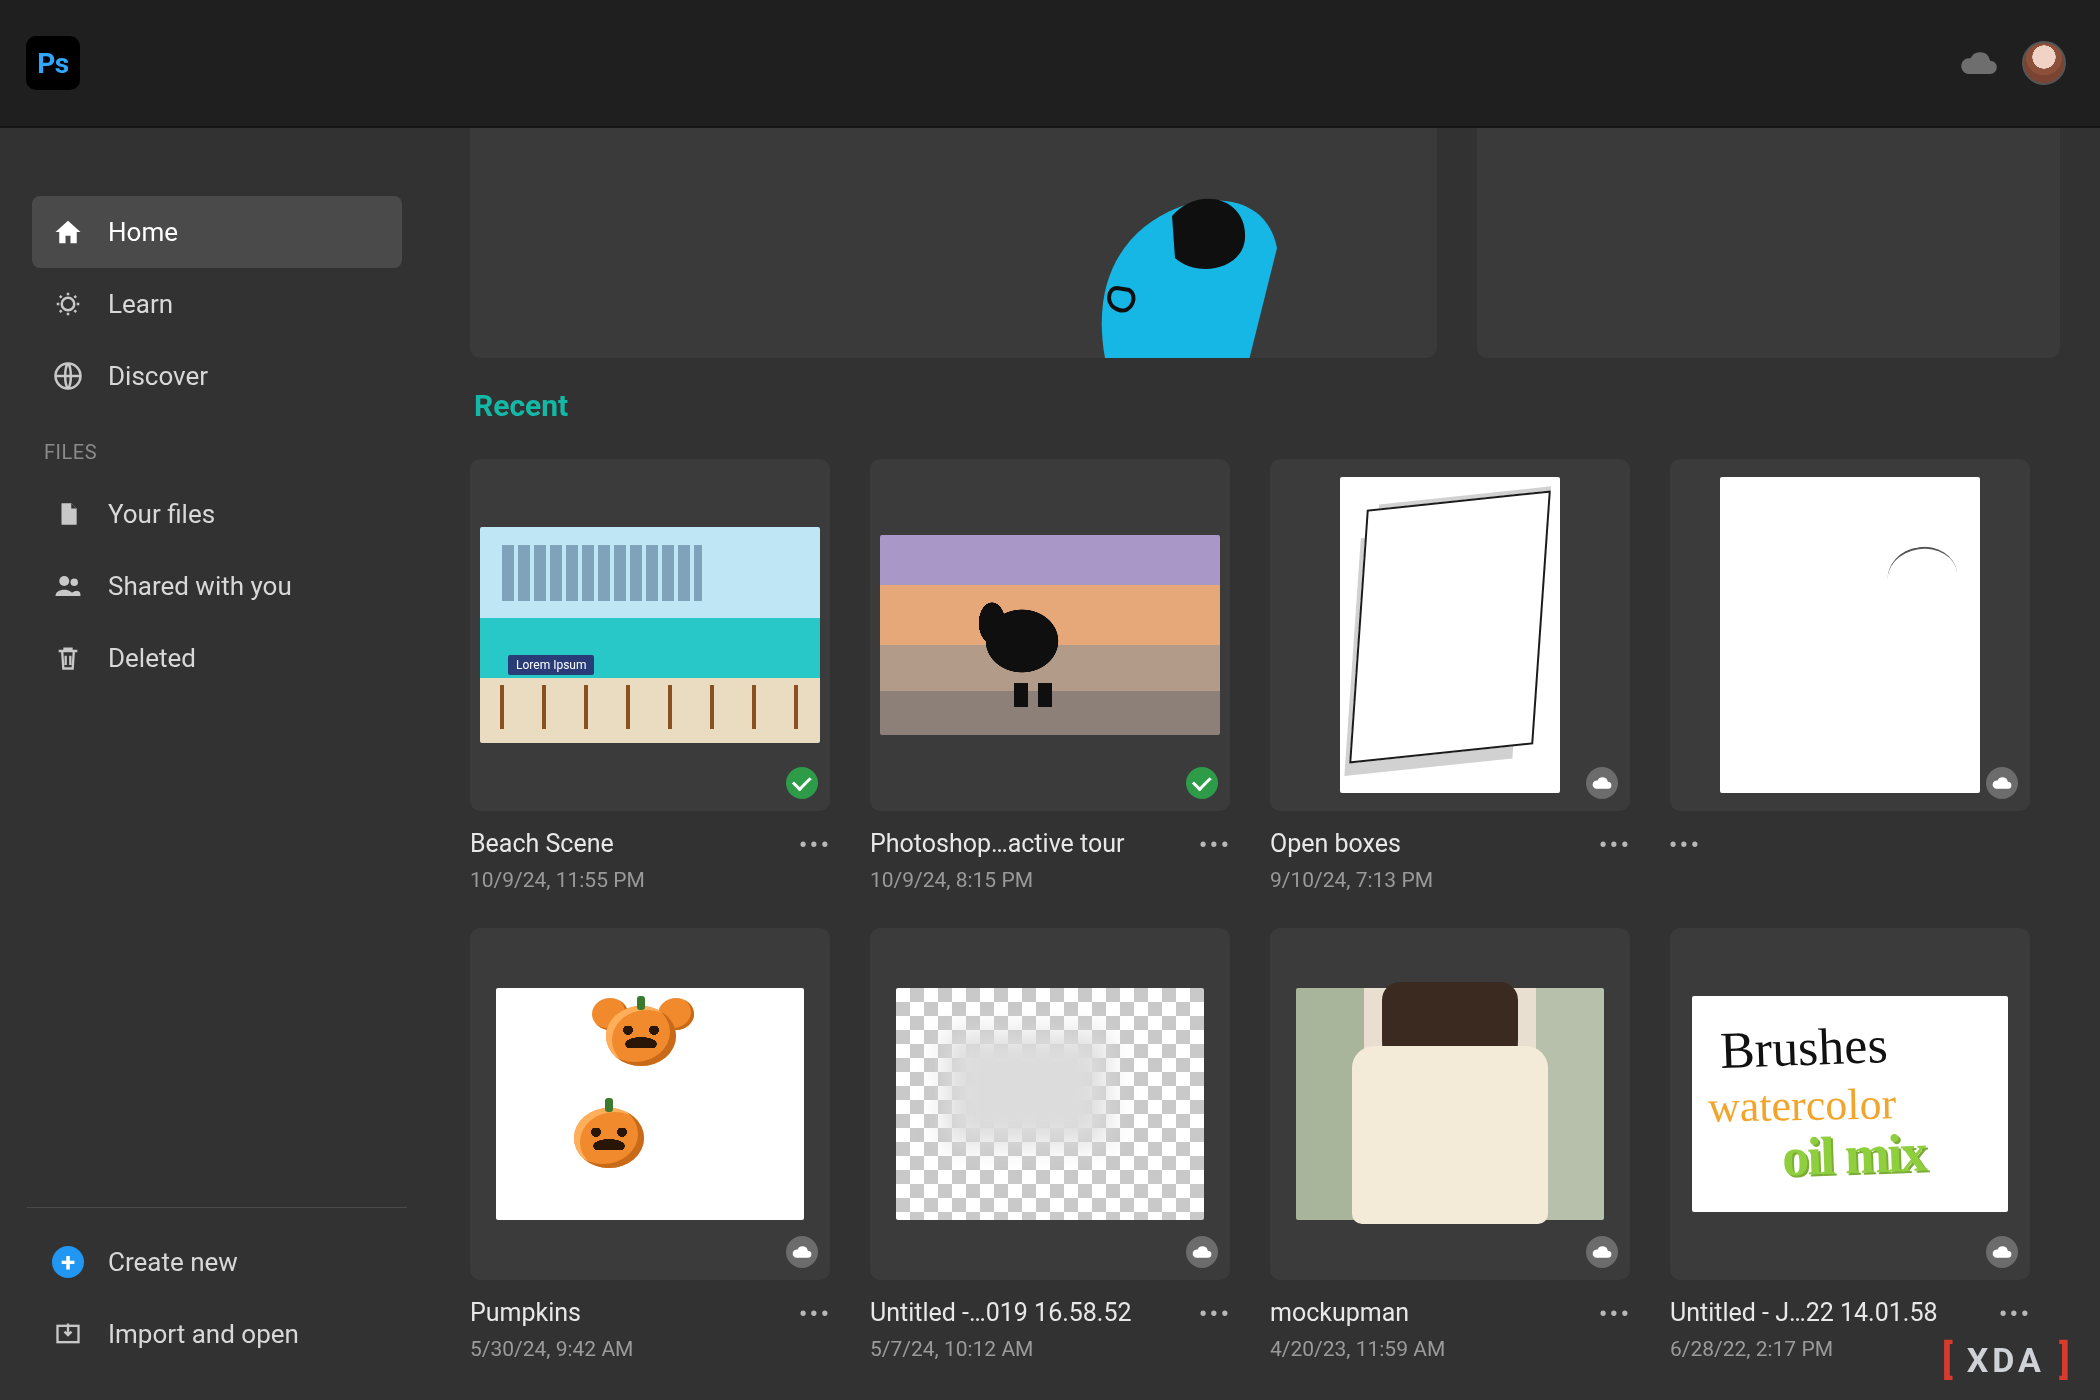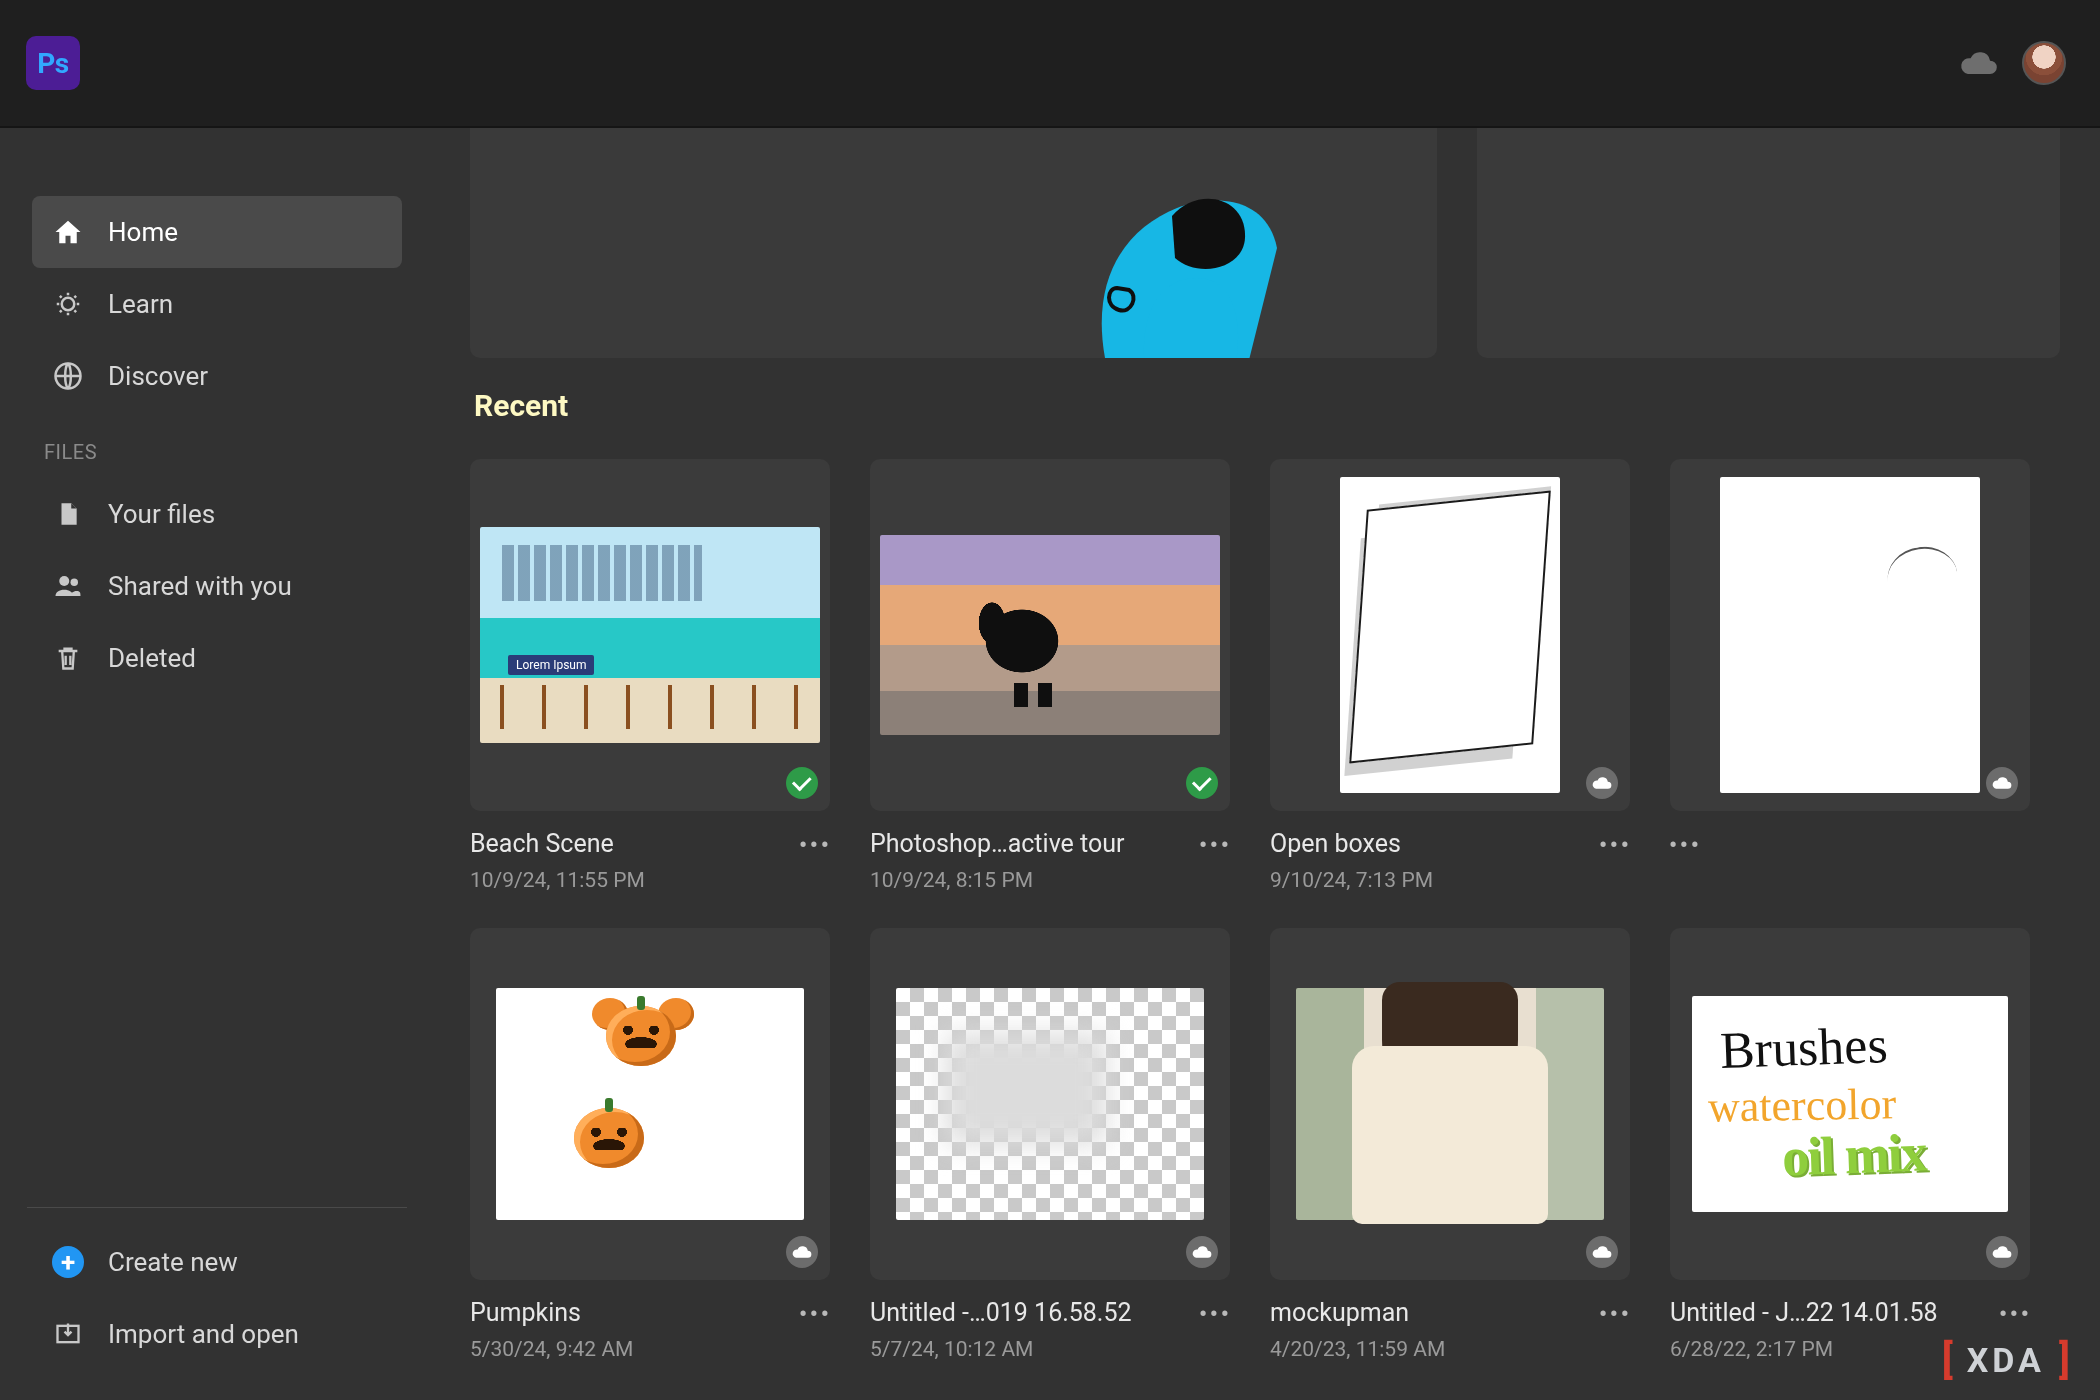--- a/index.html
+++ b/index.html
@@ -14,21 +14,21 @@
   .titlebar {
     height: 128px;
     background: #1f1f1f;
     display: flex;
     align-items: center;
     padding: 0 34px 0 26px;
     border-bottom: 2px solid #151515;
   }
   .ps-logo {
     width: 54px; height: 54px;
-    background: #4c1d95;
+    background: #000000;
     border-radius: 10px;
     display: flex; align-items: center; justify-content: center;
     color: #31a8ff;
     font-weight: 700;
     font-size: 28px;
     letter-spacing: -0.5px;
   }
   .titlebar-spacer { flex: 1; }
   .cloud-icon-top {
     width: 42px; height: 42px;
@@ -94,21 +94,21 @@
   .hero-card {
     background:#3a3a3a; border-radius:0 0 10px 10px; flex:1; position:relative; overflow:hidden;
   }
   .hero-card:first-child { flex: 1.66; }
   .hero-hand {
     position:absolute; right:130px; bottom:-10px; width:260px; height:230px;
   }
   .section-title {
     font-size: 30px;
     font-weight: 700;
-    color: #fef9c3;
+    color: #14b8a6;
     margin: 20px 0 36px 4px;
   }
   .grid {
     display: grid;
     grid-template-columns: repeat(4, 360px);
     gap: 36px 40px;
   }
   .card { width: 360px; }
   .thumb {
     width: 360px; height: 352px;

